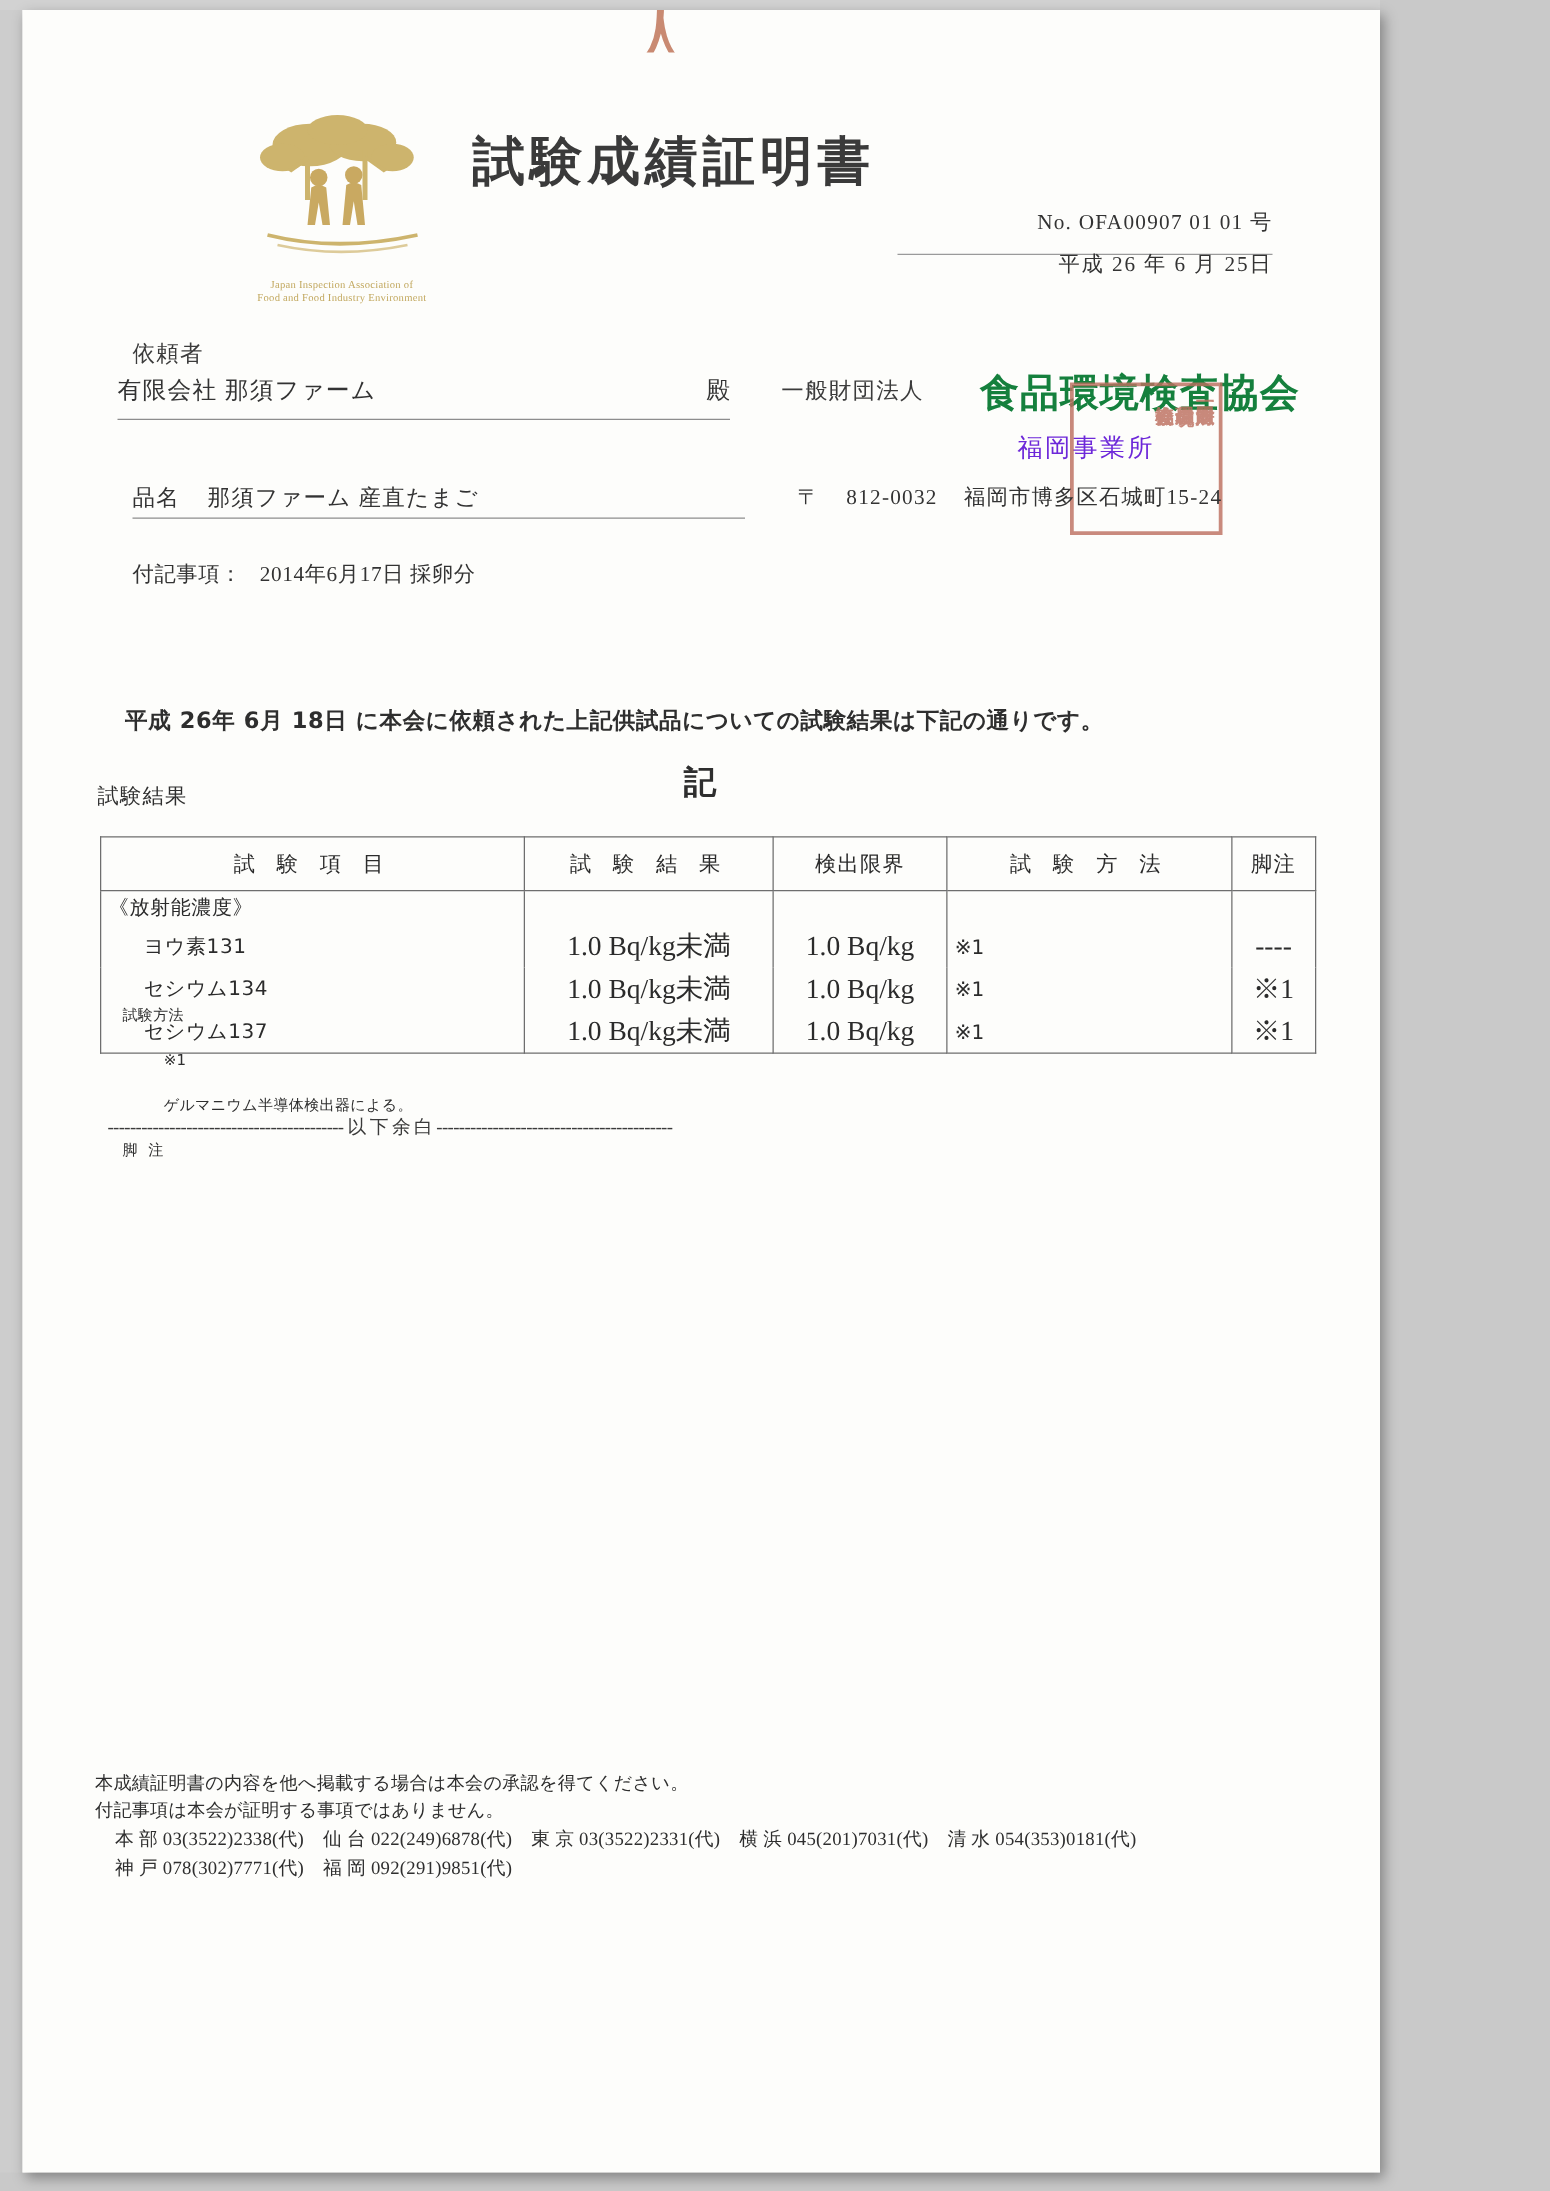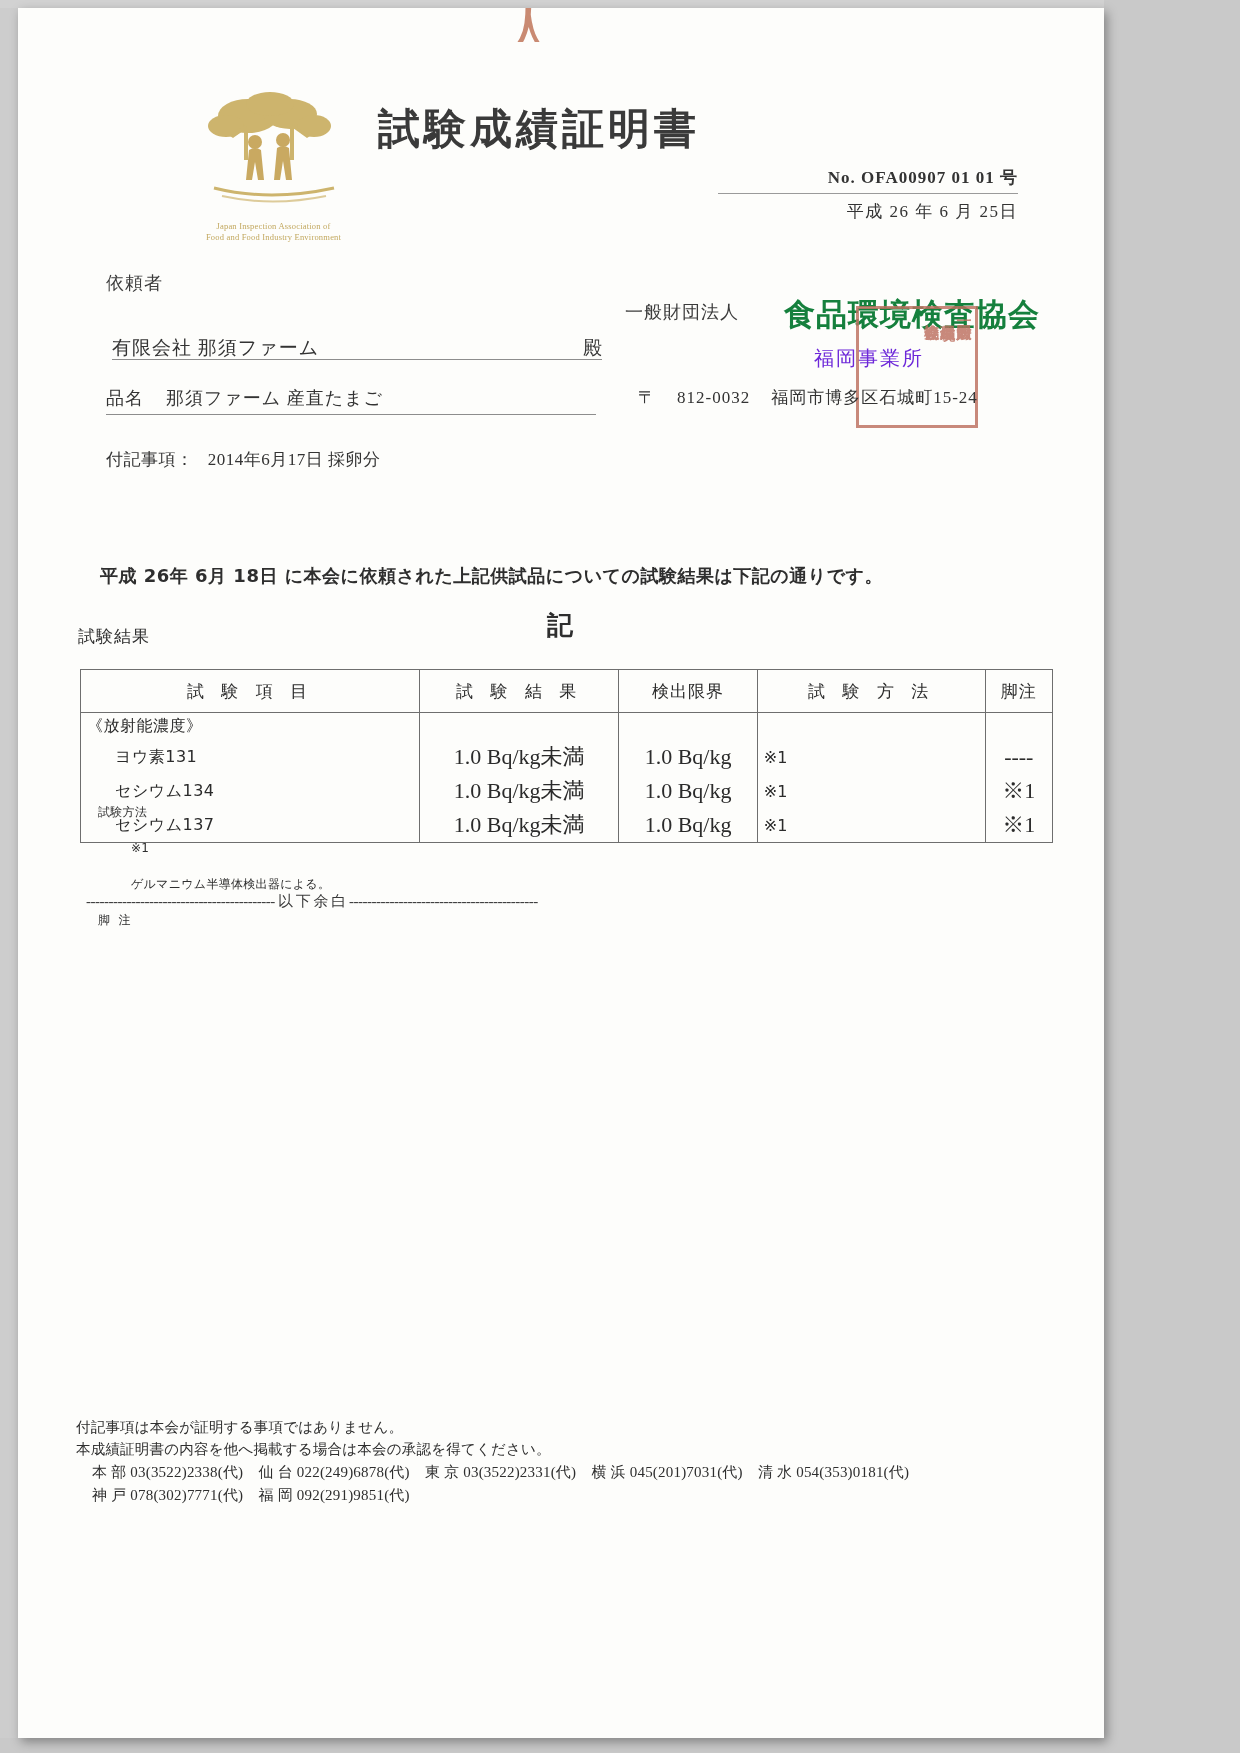--- a/index.html
+++ b/index.html
@@ -107,22 +107,21 @@
     position: absolute;
     left: 700px;
     top: 158px;
     width: 300px;
     text-align: right;
     font-family: "Liberation Serif", serif;
     font-size: 17px;
     color: #333;
     letter-spacing: 1px;
     border-bottom: 1px solid #9a9a9a;
-    padding-bottom: 4px;
-    font-weight: bold;
+    padding-bottom: 14px;
   }
   .doc-date {
     position: absolute;
     left: 700px;
     top: 192px;
     width: 300px;
     text-align: right;
     font-size: 17px;
     color: #333;
     letter-spacing: 1.5px;
@@ -132,27 +131,26 @@
   .label-requester {
     position: absolute;
     left: 88px;
     top: 263px;
     font-size: 18px;
     color: #3b3b3b;
     letter-spacing: 1px;
   }
   .requester-row {
     position: absolute;
-    left: 94px;
+    left: 76px;
     top: 291px;
     width: 490px;
     border-bottom: 1px solid #8d8d8d;
-    padding-bottom: 0;
+    padding-bottom: 12px;
     height: 24px;
-    margin-top: 36px;
   }
   .requester-name {
     font-size: 19px;
     color: #333;
     letter-spacing: 1px;
   }
   .requester-dono {
     position: absolute;
     right: 0;
     top: 0;
@@ -497,20 +495,20 @@
         <span>※1</span>
         <span>&nbsp;&nbsp;&nbsp;&nbsp;</span>
         <span>ゲルマニウム半導体検出器による。</span>
       </div>
       <div class="ln">脚  注</div>
     </div>
 
     <div class="blank-line">------------------------------------------ 以 下 余 白 ------------------------------------------</div>
 
     <div class="footer">
+      <div>本成績証明書の内容を他へ掲載する場合は本会の承認を得てください。</div>
       <div>付記事項は本会が証明する事項ではありません。</div>
-      <div>本成績証明書の内容を他へ掲載する場合は本会の承認を得てください。</div>
       <div class="contact">本 部 03(3522)2338(代)　仙 台 022(249)6878(代)　東 京 03(3522)2331(代)　横 浜 045(201)7031(代)　清 水 054(353)0181(代)</div>
       <div class="contact">神 戸 078(302)7771(代)　福 岡 092(291)9851(代)</div>
     </div>
 
   </div>
 </div>
 
 </body></html>

